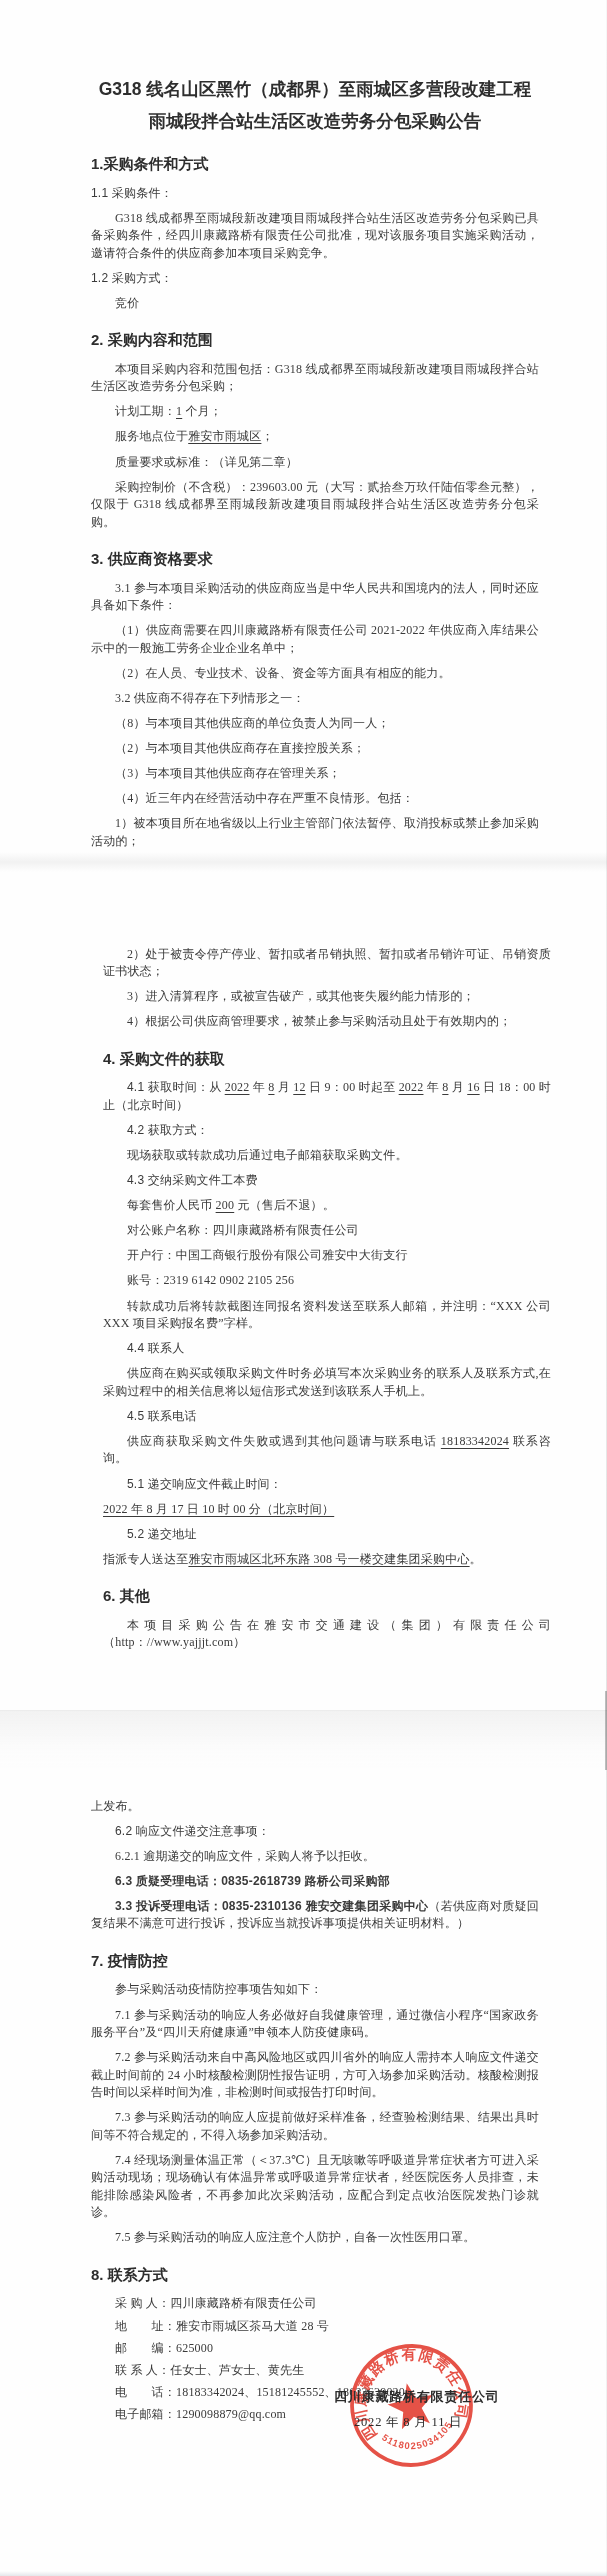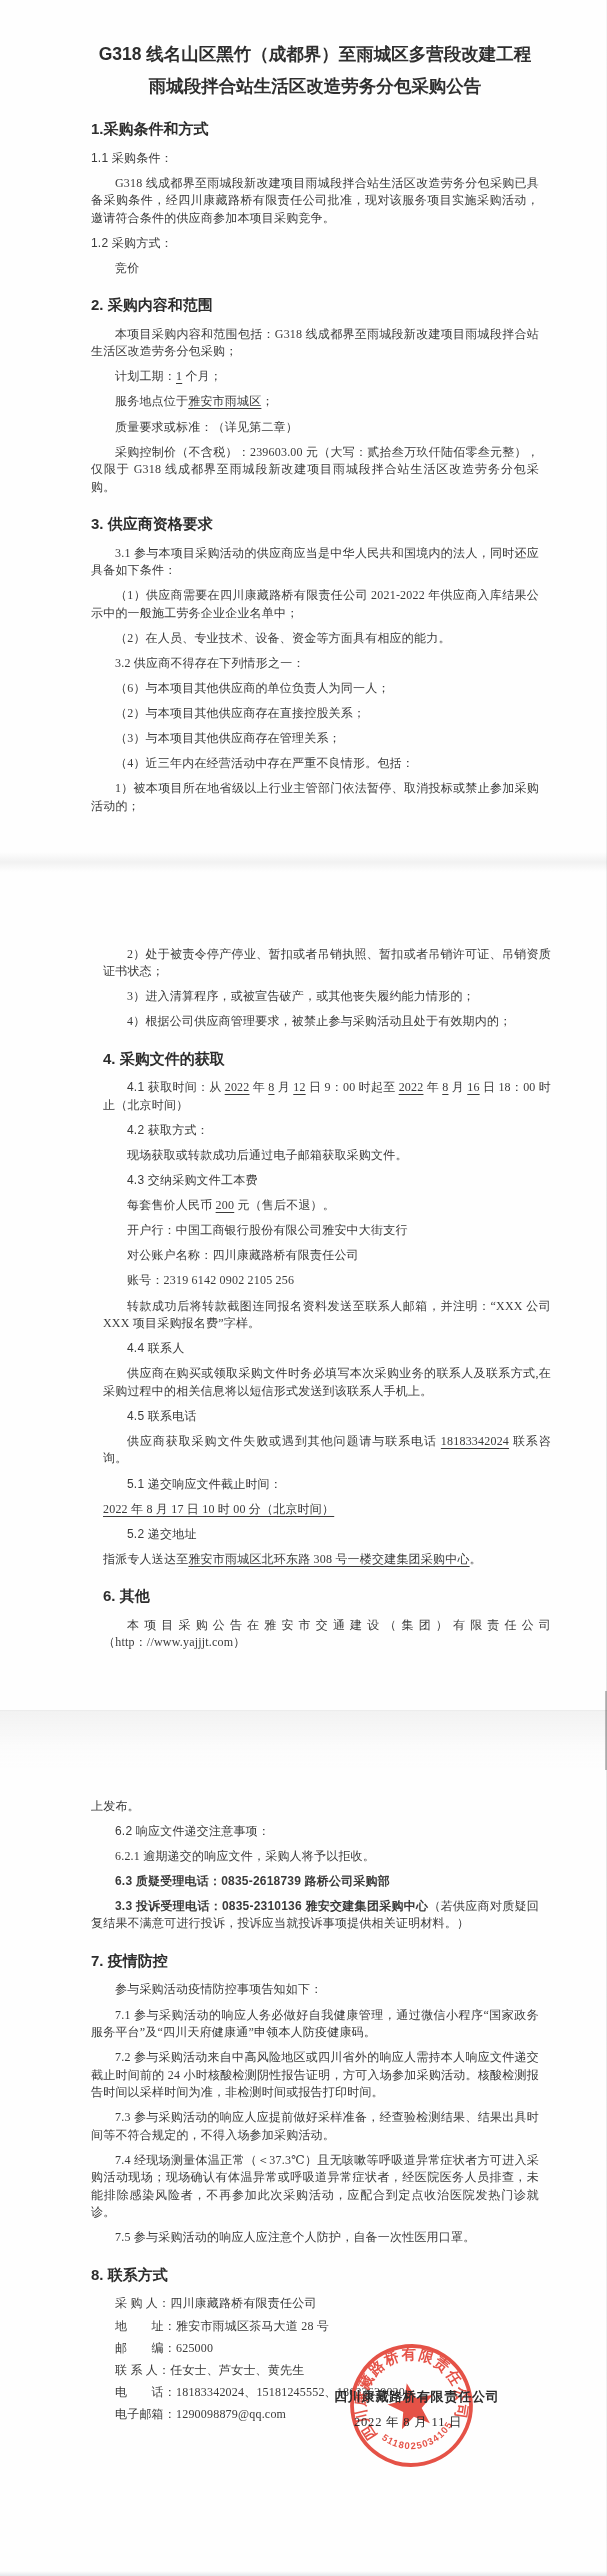--- a/index.html
+++ b/index.html
@@ -1,18 +1,18 @@
 <!DOCTYPE html>
 <html style="font-size:12px"><head>
 <meta charset="utf-8">
 <style>
   html,body{margin:0;padding:0;background:#ffffff;}
   .sheet{position:relative;width:607px;height:2576px;background:#fefefe;color:#3a3a3a;overflow:hidden;}
   .page{position:relative;width:607px;box-sizing:border-box;padding-left:91px;padding-right:68px;overflow:hidden;}
-  .page1{height:861px;padding-top:40px;}
+  .page1{height:861px;padding-top:75px;}
   .page2{height:858px;padding-top:77px;margin-left:12px;}
   .page3{height:857px;padding-top:71px;}
   .title{font-family:"Liberation Sans","DejaVu Sans",sans-serif;font-weight:700;font-size:17.5px;line-height:29px;
          text-align:center;color:#2e2e2e;margin:0 0 3px 0;}
   .h1{font-family:"Liberation Sans","DejaVu Sans",sans-serif;font-weight:700;font-size:15px;line-height:20.5px;
       color:#2d2d2d;margin:18px 0 10px 0;}
   .p{font-family:"Liberation Serif","DejaVu Serif",serif;font-size:12px;line-height:17.5px;margin:7.6px 0;
      text-align:justify;letter-spacing:0.2px;}
   .indent{text-indent:2em;}
   .contact{margin:4.6px 0;}
@@ -59,39 +59,39 @@
       <p class="p indent"><span>本项目采购内容和范围包括：G318 线成都界至雨城段新改建项目雨城段拌合站生活区改造劳务分包采购；</span></p>
       <p class="p indent"><span>计划工期：</span><span class="u">1</span><span> 个月；</span></p>
       <p class="p indent"><span>服务地点位于</span><span class="u">雅安市雨城区</span><span>；</span></p>
       <p class="p indent"><span>质量要求或标准：（详见第二章）</span></p>
       <p class="p indent"><span>采购控制价（不含税）：239603.00 元（大写：贰拾叁万玖仟陆佰零叁元整），仅限于 G318 线成都界至雨城段新改建项目雨城段拌合站生活区改造劳务分包采购。</span></p>
       <h2 class="h1"><span>3. 供应商资格要求</span></h2>
       <p class="p indent"><span>3.1 参与本项目采购活动的供应商应当是中华人民共和国境内的法人，同时还应具备如下条件：</span></p>
       <p class="p indent"><span>（1）供应商需要在四川康藏路桥有限责任公司 2021-2022 年供应商入库结果公示中的一般施工劳务企业企业名单中；</span></p>
       <p class="p indent"><span>（2）在人员、专业技术、设备、资金等方面具有相应的能力。</span></p>
       <p class="p indent"><span>3.2 供应商不得存在下列情形之一：</span></p>
-      <p class="p indent"><span>（6）与本项目其他供应商的单位负责人为同一人；</span></p>
+      <p class="p indent"><span>（8）与本项目其他供应商的单位负责人为同一人；</span></p>
       <p class="p indent"><span>（2）与本项目其他供应商存在直接控股关系；</span></p>
       <p class="p indent"><span>（3）与本项目其他供应商存在管理关系；</span></p>
       <p class="p indent"><span>（4）近三年内在经营活动中存在严重不良情形。包括：</span></p>
       <p class="p indent"><span>1）被本项目所在地省级以上行业主管部门依法暂停、取消投标或禁止参加采购活动的；</span></p>
     </div>
 
   <div class="page page2">
       <p class="p indent"><span>2）处于被责令停产停业、暂扣或者吊销执照、暂扣或者吊销许可证、吊销资质证书状态；</span></p>
       <p class="p indent"><span>3）进入清算程序，或被宣告破产，或其他丧失履约能力情形的；</span></p>
       <p class="p indent"><span>4）根据公司供应商管理要求，被禁止参与采购活动且处于有效期内的；</span></p>
       <h2 class="h1"><span>4. 采购文件的获取</span></h2>
       <p class="p indent"><span class="s">4.1 获取时间：</span><span>从 </span><span class="u">2022</span><span> 年 </span><span class="u">8</span><span> 月 </span><span class="u">12</span><span> 日 9：00 时起至 </span><span class="u">2022</span><span> 年 </span><span class="u">8</span><span> 月 </span><span class="u">16</span><span> 日 18：00 时止（北京时间）</span></p>
       <p class="p indent"><span class="s">4.2 获取方式：</span></p>
       <p class="p indent"><span>现场获取或转款成功后通过电子邮箱获取采购文件。</span></p>
       <p class="p indent"><span class="s">4.3 交纳采购文件工本费</span></p>
       <p class="p indent"><span>每套售价人民币 </span><span class="u">200</span><span> 元（售后不退）。</span></p>
+      <p class="p indent"><span>对公账户名称：四川康藏路桥有限责任公司</span></p>
       <p class="p indent"><span>开户行：中国工商银行股份有限公司雅安中大街支行</span></p>
-      <p class="p indent"><span>对公账户名称：四川康藏路桥有限责任公司</span></p>
       <p class="p indent"><span>账号：2319 6142 0902 2105 256</span></p>
       <p class="p indent"><span>转款成功后将转款截图连同报名资料发送至联系人邮箱，并注明：“XXX 公司 XXX 项目采购报名费”字样。</span></p>
       <p class="p indent"><span class="s">4.4 联系人</span></p>
       <p class="p indent"><span>供应商在购买或领取采购文件时务必填写本次采购业务的联系人及联系方式,在采购过程中的相关信息将以短信形式发送到该联系人手机上。</span></p>
       <p class="p indent"><span class="s">4.5 联系电话</span></p>
       <p class="p indent"><span>供应商获取采购文件失败或遇到其他问题请与联系电话 </span><span class="u">18183342024</span><span> 联系咨询。</span></p>
       <p class="p indent"><span class="s">5.1 递交响应文件截止时间：</span></p>
       <p class="p"><span class="u">2022 年 8 月 17 日 10 时 00 分（北京时间）</span></p>
       <p class="p indent"><span class="s">5.2 递交地址</span></p>
       <p class="p"><span>指派专人送达至</span><span class="u">雅安市雨城区北环东路 308 号一楼交建集团采购中心</span><span>。</span></p>

